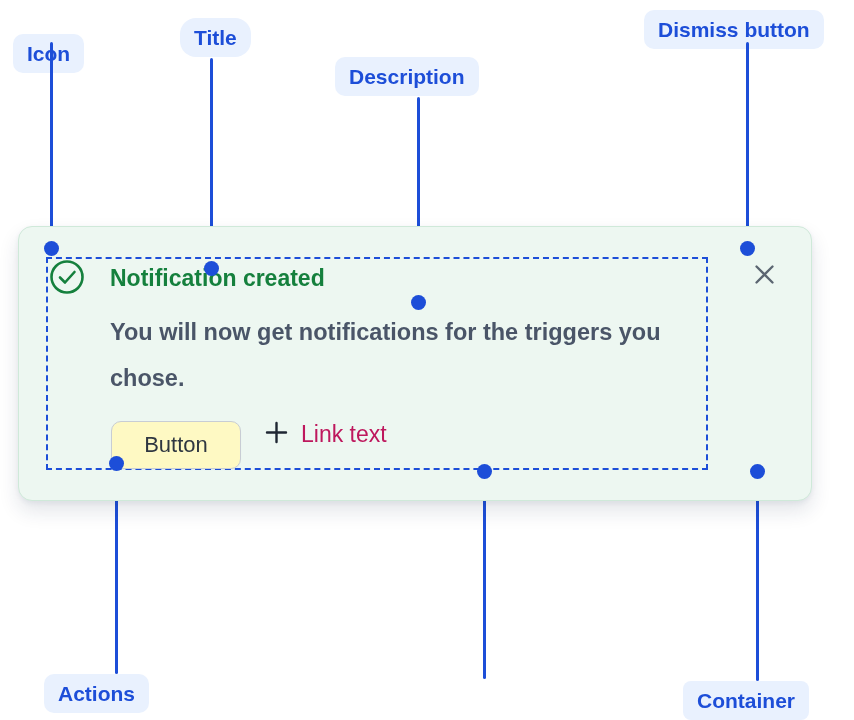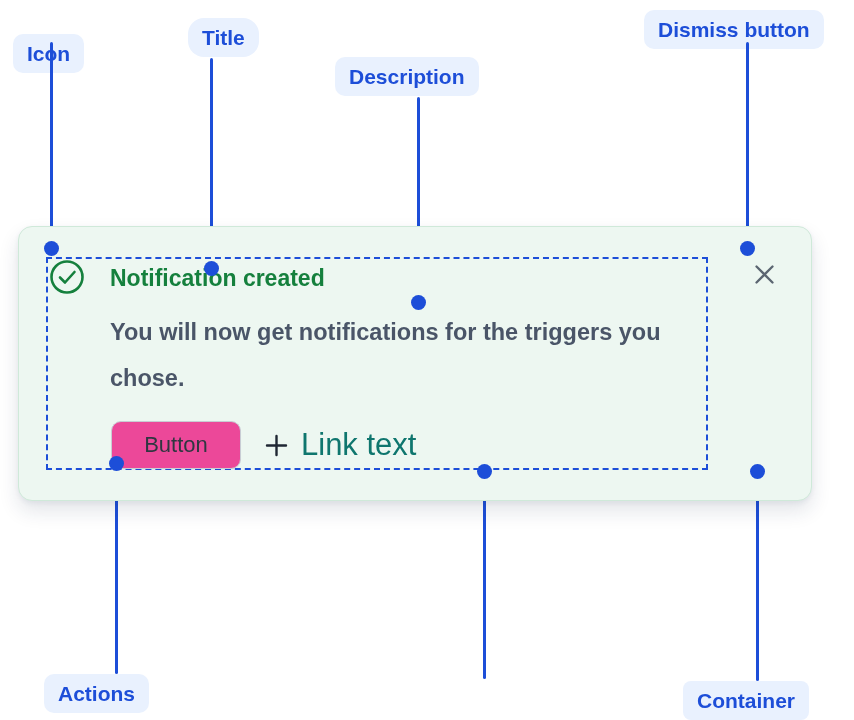--- a/index.html
+++ b/index.html
@@ -10,21 +10,21 @@
   }
   
   .pill {
     position:absolute;
     background:var(--label-bg,#e9f1fe);
     color:var(--label-text,#1d4ed8);
     font-size:21px; font-weight:700; line-height:1;
     padding:9px 14px; border-radius:10px; white-space:nowrap;
   }
   #pill-icon        { left:13px;  top:2px;margin-top:32px;   }
-  #pill-title       { left:188px; top:18px;border-radius:16px;  }
+  #pill-title       { left:180px; top:18px;border-radius:16px;  }
   #pill-description { left:335px; top:57px;  }
   #pill-dismiss     { left:644px; top:2px;margin-top:8px;   }
   #pill-actions     { left:44px;  top:674px; }
   #pill-content     { left:419px; top:679px; }
   #pill-container   { left:683px; top:681px;border-radius:8px; }
 
   
   .connector { position:absolute; width:3px; background:var(--connector,#1d4ed8); border-radius:2px; }
   #line-icon        { left:50px;  top:42px;  height:202px; }
   #line-title       { left:210px; top:58px;  height:206px; }
@@ -61,29 +61,29 @@
     font-size:23px; font-weight:700; color:var(--success-green,#15803d);
     white-space:nowrap;
   }
   .card-desc {
     position:absolute; left:91px; top:82px; width:560px;
     font-size:23.5px; font-weight:700; line-height:46px;
     color:var(--description-text,#4a5568);
   }
   .btn {
     position:absolute; left:92px; top:194px; width:130px; height:48px;
-    background:#ec4899; border:1.5px solid #c8cdd4; border-radius:10px;
+    background:#fef9c3; border:1.5px solid #c8cdd4; border-radius:10px;
     font-family:inherit; font-size:22px; color:#2f3741; cursor:pointer;
     display:flex; align-items:center; justify-content:center;
     box-shadow:0 1px 1px rgba(23,43,77,0.04);
   }
   .link-action {
     position:absolute; left:246px; top:194px; height:48px;
-    display:flex; align-items:center; gap:13px;
-    font-size:31px; color:#0f766e; cursor:pointer; white-space:nowrap;
+    display:flex; align-items:flex-start; gap:13px;
+    font-size:23px; color:#be185d; cursor:pointer; white-space:nowrap;
   }
   .dismiss-btn {
     position:absolute; left:731px; top:33px; width:28px; height:28px;
     display:flex; align-items:center; justify-content:center;
     background:transparent; border:none; cursor:pointer; padding:0;
   }
 </style>
 </head>
 <body>
 

